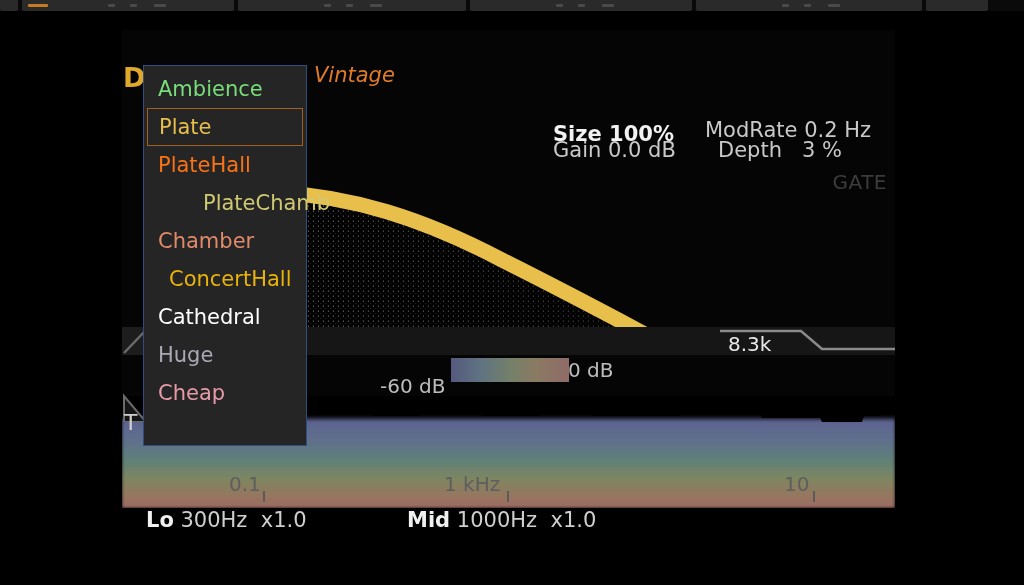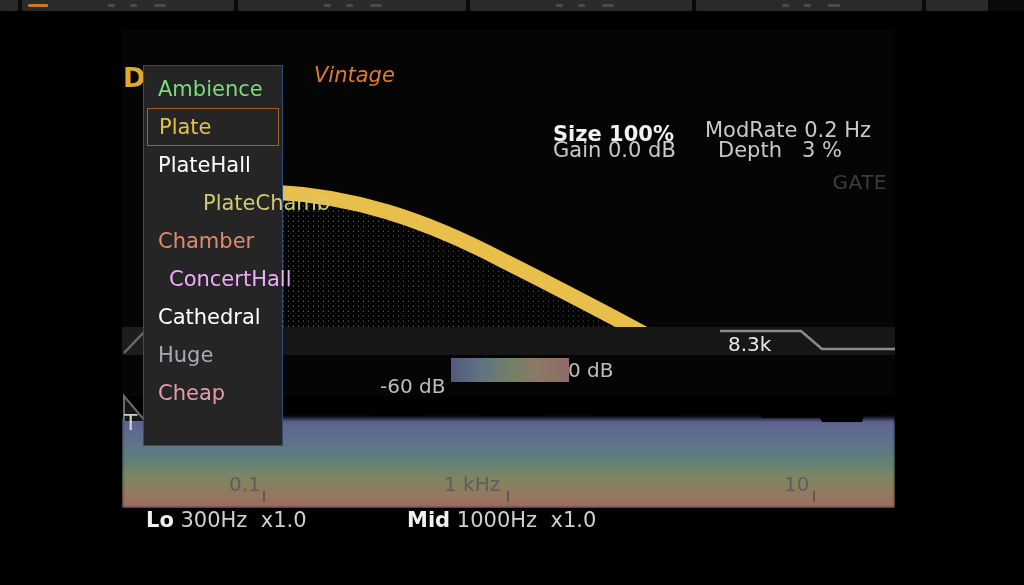--- a/index.html
+++ b/index.html
@@ -78,21 +78,21 @@
   .eqbands b{color:#f0f0f0;font-weight:bold;}
   .eqbands .v{color:#cfcfcf;}
   .eqbands .m{color:#cfcfcf;margin-top:24px;}
 
   
   .glyph-hp{position:absolute;left:0;top:297px;width:28px;height:28px;}
   .glyph-t{position:absolute;left:2px;top:380px;font-size:22px;color:#d0d0d0;}
   .glyph-tri{position:absolute;left:0px;top:362px;width:26px;height:30px;}
 
   
-  .menu{position:absolute;left:143px;top:65px;width:140px;height:381px;
+  .menu{position:absolute;left:143px;top:65px;width:164px;height:381px;
         background:#252526;border:1px solid #2f4f7a;box-sizing:border-box;
         padding-top:4px;z-index:40;}
   .menu .item{height:38px;line-height:38px;padding-left:14px;font-size:21px;
               box-sizing:border-box;}
   .menu .item.sel{border:1px solid #a4601f;margin:0 3px;height:38px;
                   line-height:36px;padding-left:11px;}
 </style>
 </head>
 <body>
 
@@ -226,22 +226,22 @@
         <span class="v">1000Hz</span>
         &nbsp;<span class="m">x1.0</span>
       </div>
     </div>
 
   </div>
 
   <div class="menu" id="menu">
       <div class="item" style="color: rgb(121, 221, 121);"><span>Ambience</span></div>
       <div class="item sel" style="color: rgb(232, 191, 74);"><span>Plate</span></div>
-      <div class="item" style="color: #ffffff;"><span>PlateHall</span></div>
+      <div class="item" style="color: #f97316;"><span>PlateHall</span></div>
       <div class="item" style="color: rgb(207, 201, 114); margin-left: 45px;"><span>PlateChamb</span></div>
       <div class="item" style="color: rgb(224, 138, 106);"><span>Chamber</span></div>
-      <div class="item" style="color: #f0abfc; padding-left: 25px;"><span>ConcertHall</span></div>
+      <div class="item" style="color: #eab308; padding-left: 25px;"><span>ConcertHall</span></div>
       <div class="item" style="color: #ffffff;"><span>Cathedral</span></div>
       <div class="item" style="color: rgb(169, 169, 180);"><span>Huge</span></div>
       <div class="item" style="color: rgb(231, 154, 169);"><span>Cheap</span></div>
     </div>
 
 </div>
 
 </body></html>

